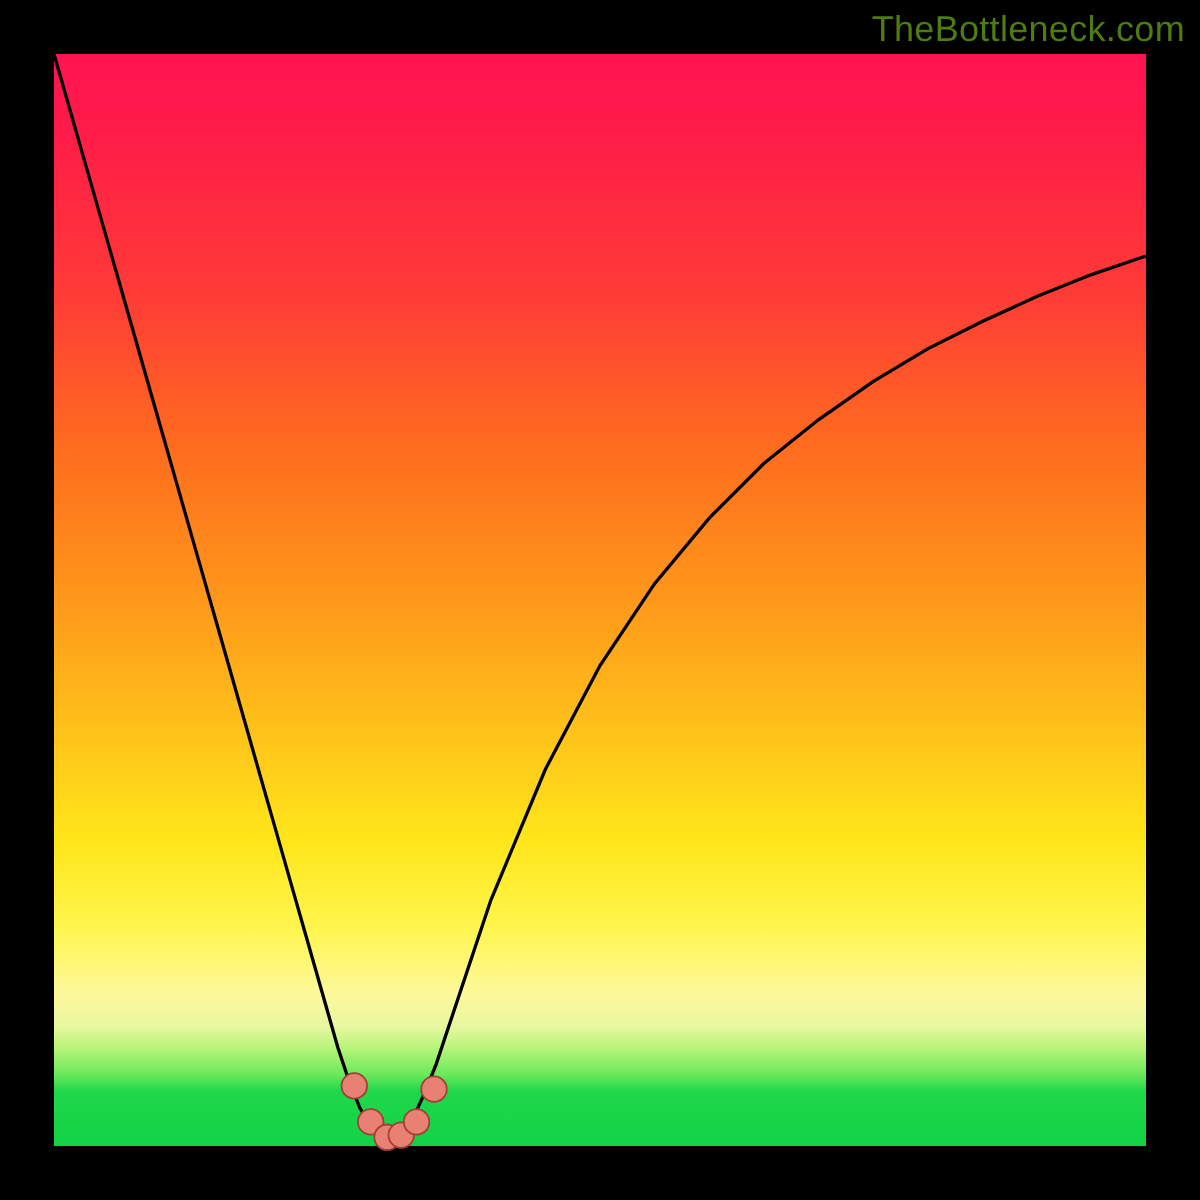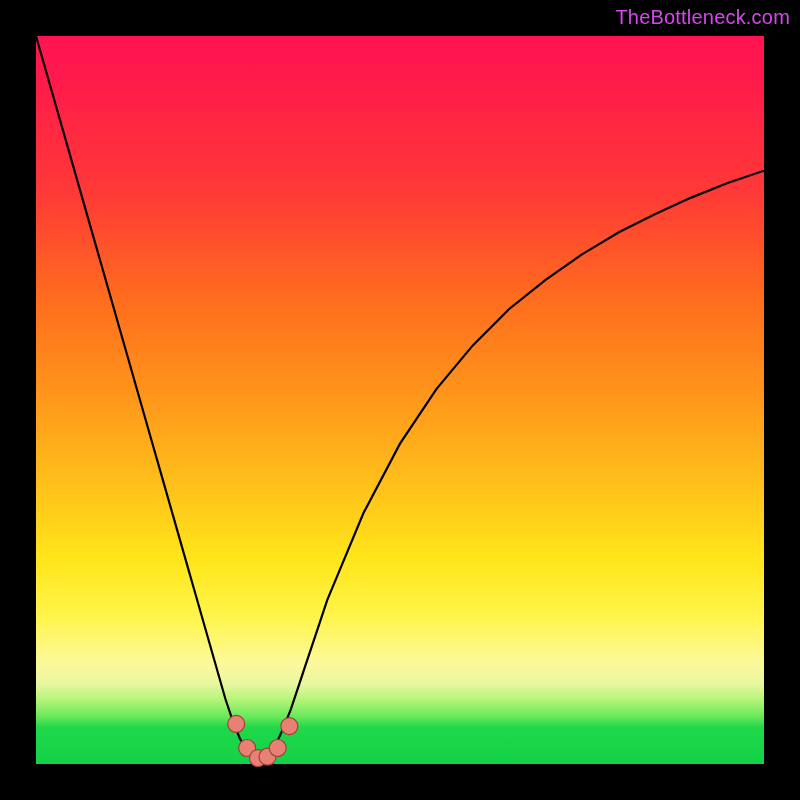--- a/index.html
+++ b/index.html
@@ -39,23 +39,23 @@
       #e8f7a0 89%,
       #b9f57a 91%,
       #68e85a 93.5%,
       #1fd84a 95%,
       #12d246 100%);
   }
   .watermark {
     position: absolute;
     top: 6px;
     right: 10px;
-    font-size: 20px;
+    font-size: 24px;
     font-weight: 500;
-    color: #d946ef;
+    color: #4d7c0f;
     letter-spacing: 0.2px;
     user-select: none;
   }
   svg.curve {
     position: absolute;
     left: 0;
     top: 0;
     width: 728px;
     height: 728px;
     overflow: visible;

